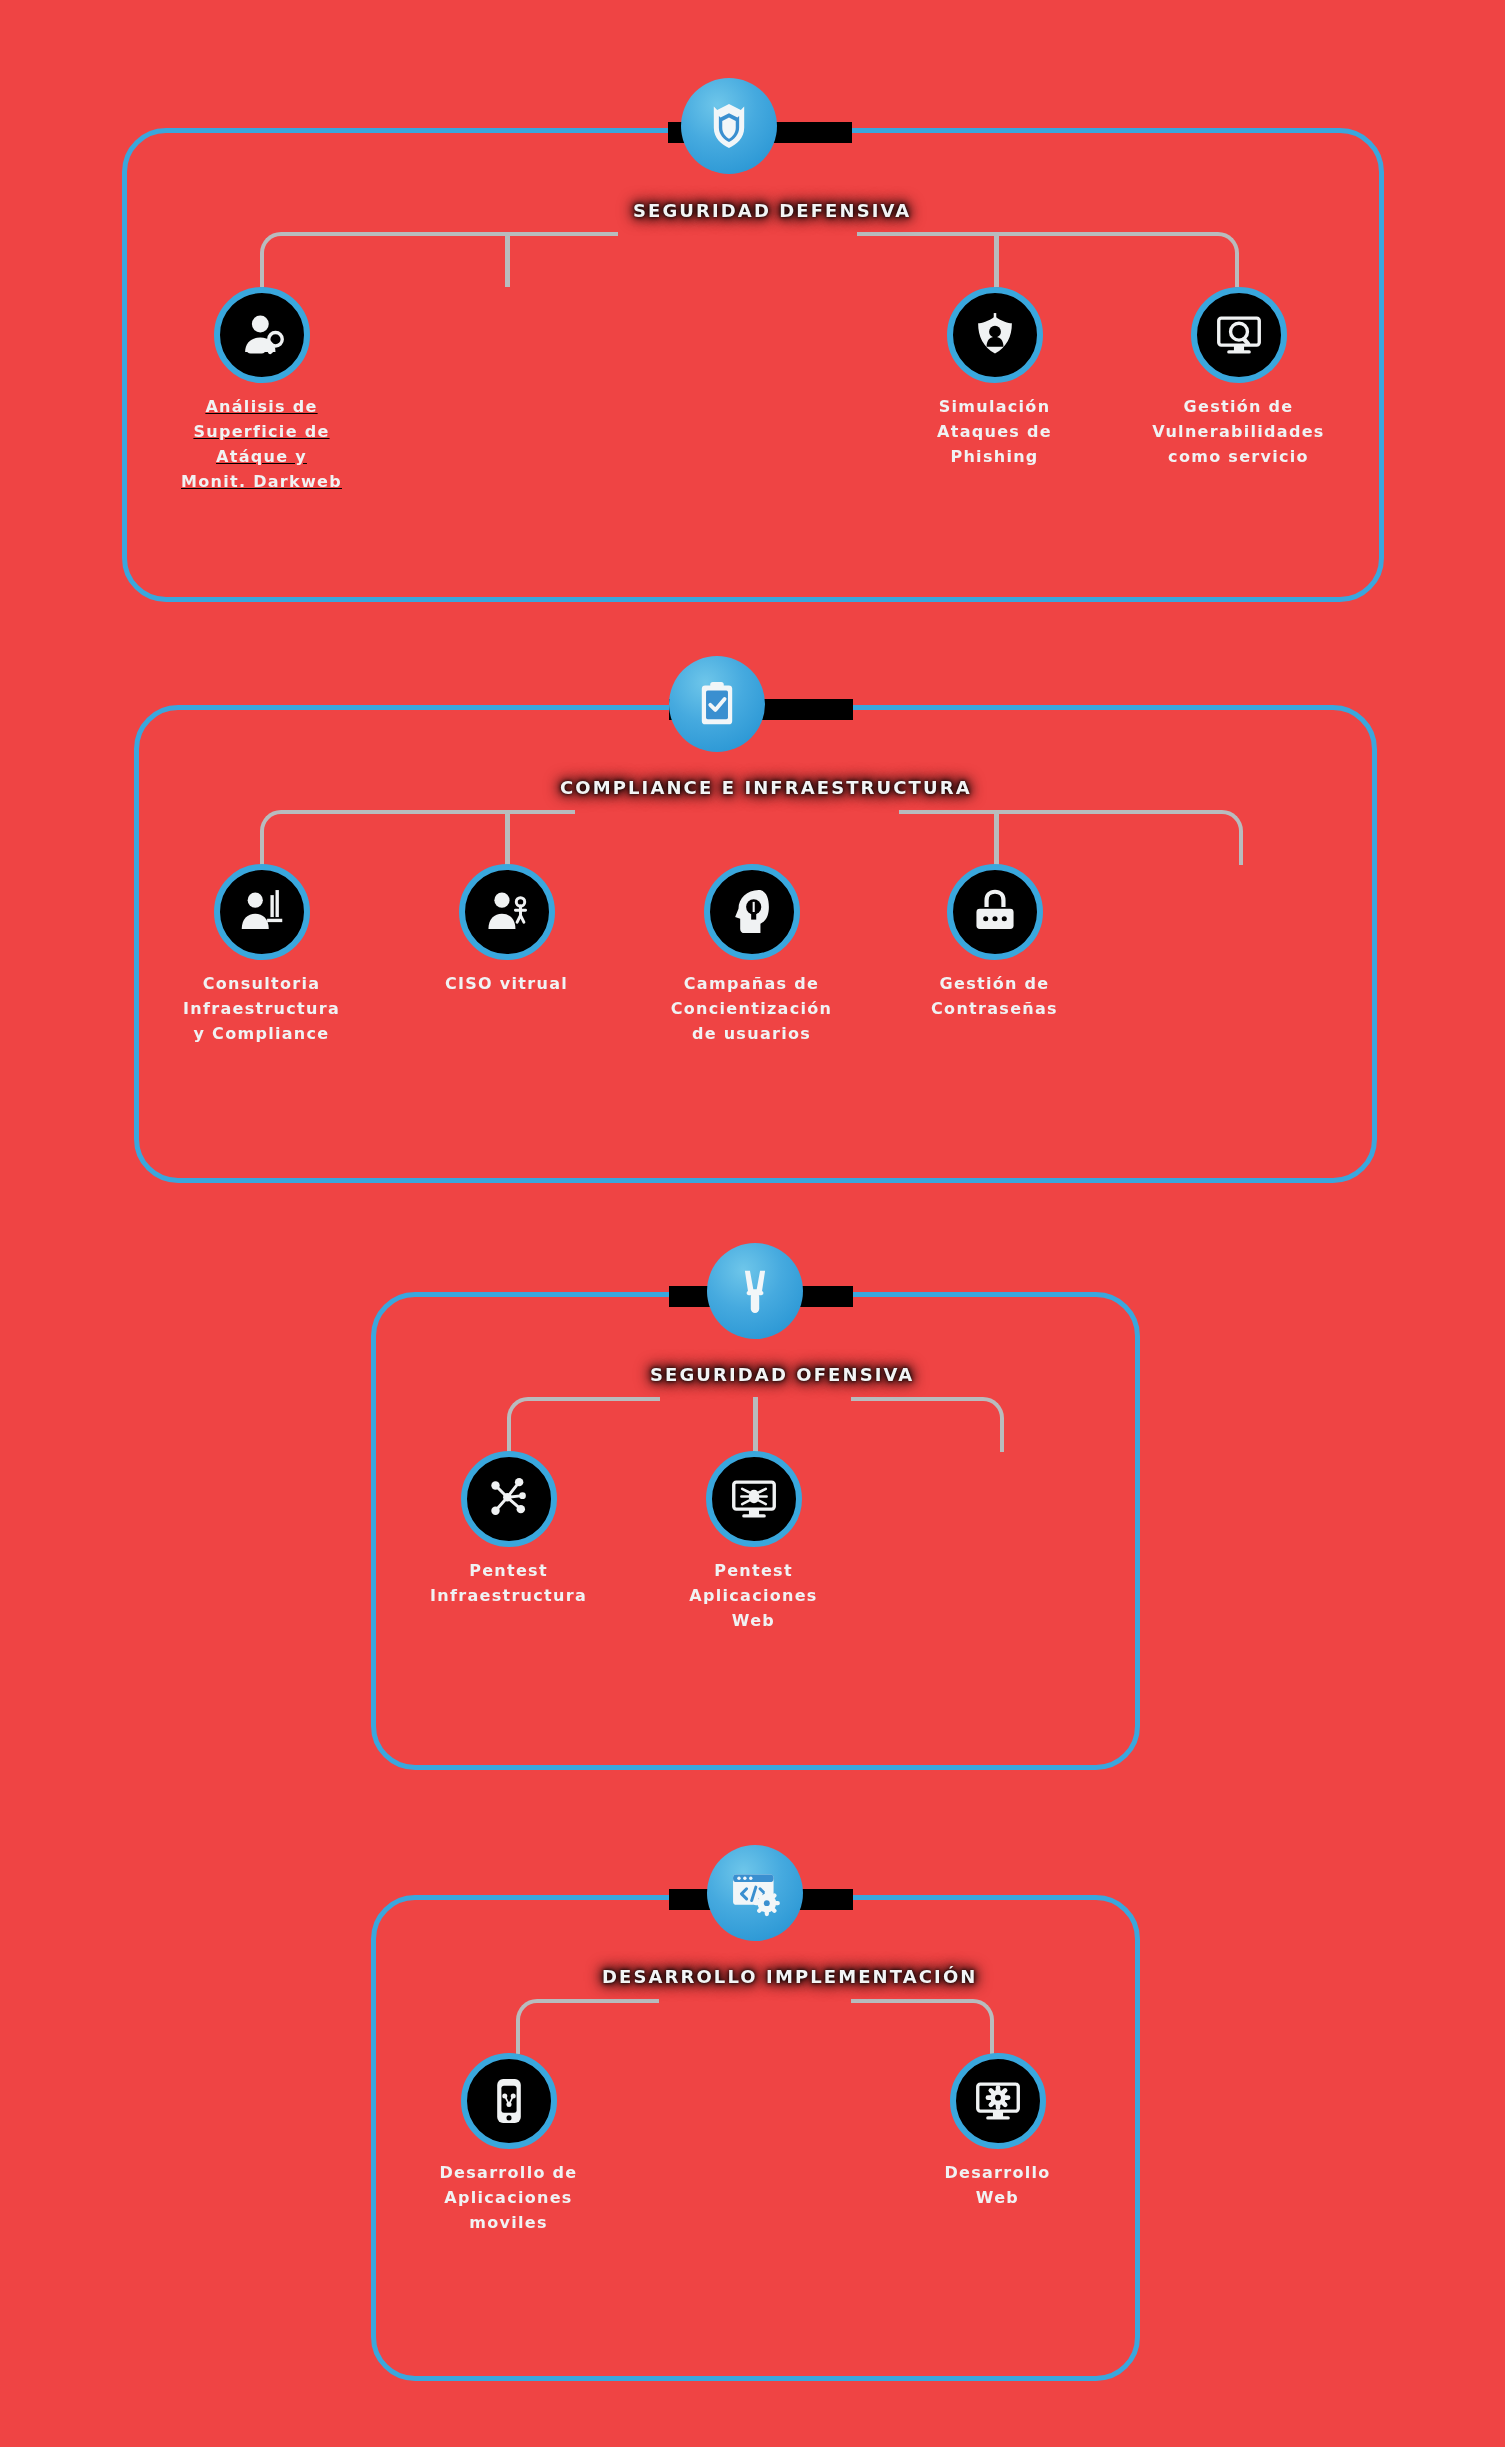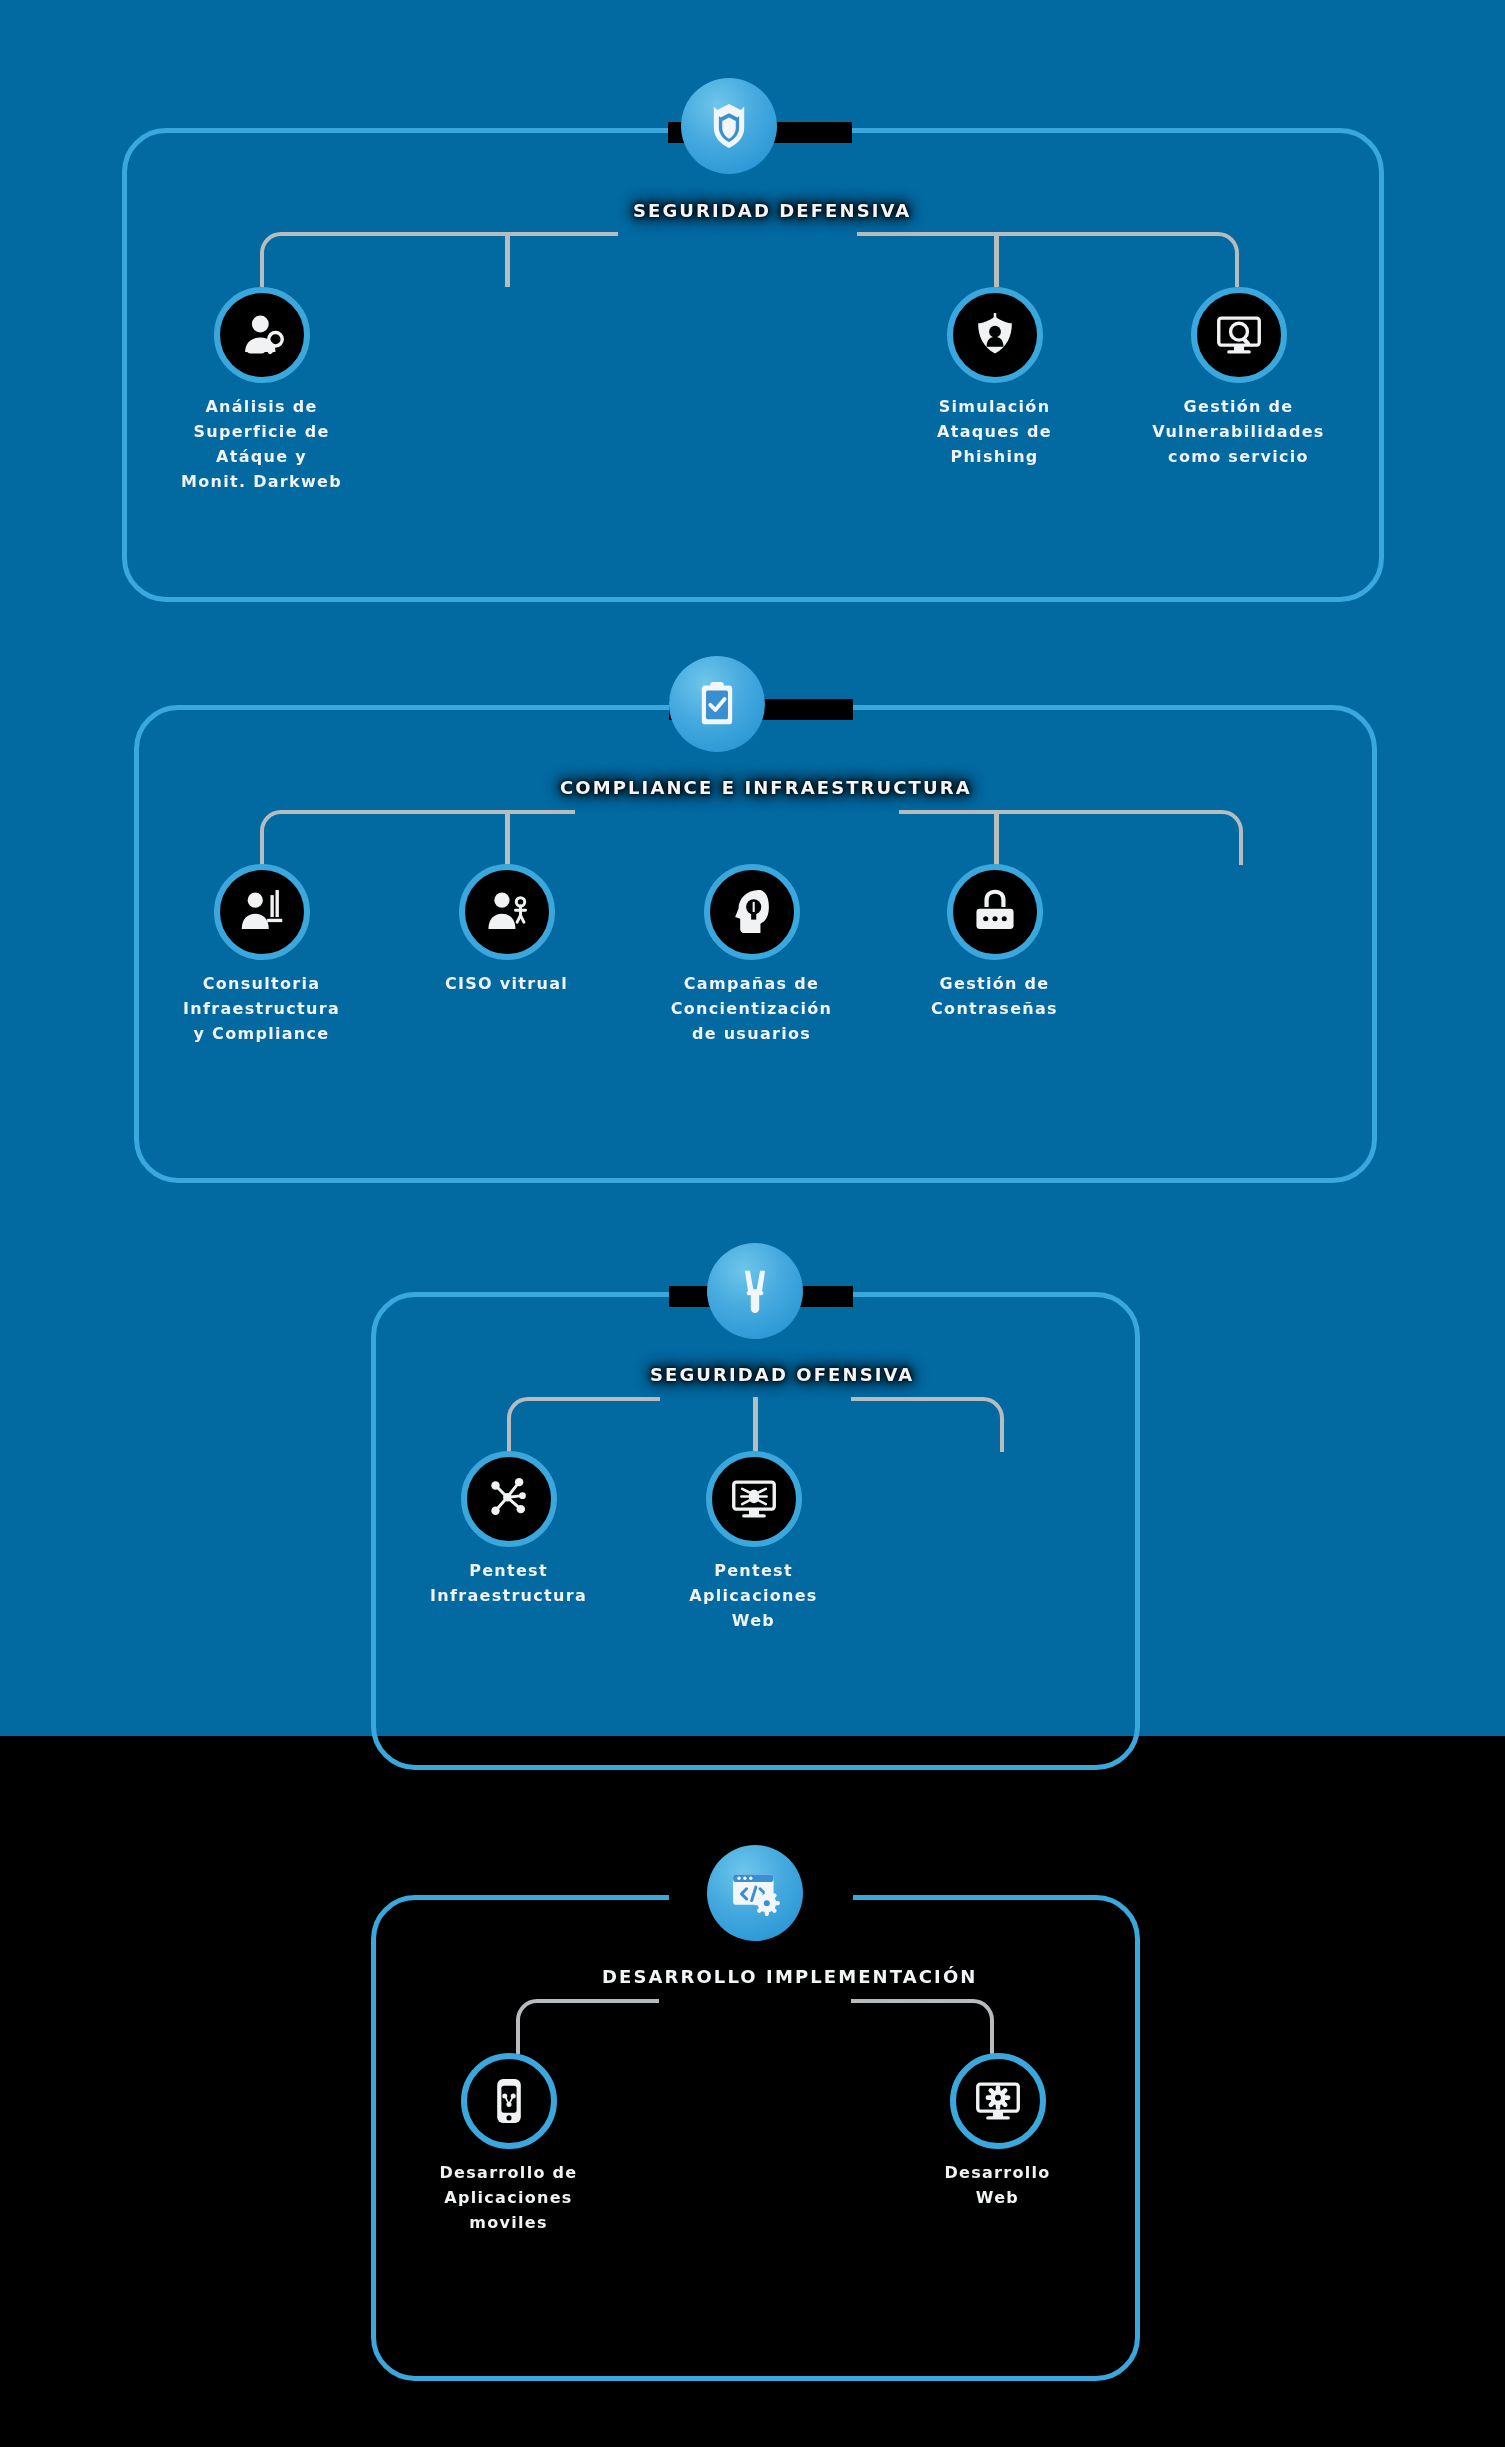--- a/index.html
+++ b/index.html
@@ -12,22 +12,22 @@
   }
 
   body {
     font-family: "DejaVu Sans", sans-serif;
     position: relative;
   }
 
   .diagram {
     position: relative;
     width: 1506px;
-    height: 1736px;
-    background: #0369a1;
+    height: 2447px;
+    background: #ef4444;
   }
 
   
   .panel {
     position: absolute;
     border: 5.7px solid #3aa7dd;
     border-radius: 44px;
     background: transparent;
   }
 
@@ -133,21 +133,21 @@
   </div>
 
   <div class="section-title" style="left:633px; top:198px; width:210px;">SEGURIDAD
 DEFENSIVA</div>
 
   <div class="bracket" style="left:260px; top:232px; width:358px; height:55px; border-right:none; border-top-right-radius:0;"></div>
   <div class="bracket" style="left:857px; top:232px; width:382px; height:55px; border-left:none; border-top-left-radius:0;"></div>
   <div class="stem" style="left:505px; top:232px; height:55px;"></div>
   <div class="stem" style="left:994px; top:232px; height:55px;"></div>
 
-  <div class="node" style="left:166px; top:287px;">
+  <div class="node" style="left:166px; top:287px;text-decoration:underline;">
     <div class="node-ring">
       <span>
         <svg viewBox="0 0 64 64">
           <circle cx="30" cy="19" r="10" fill="#f0f2f3"></circle>
           <path d="M12 52 C12 41 20 35 30 35 C40 35 48 41 48 52 Z" fill="#f0f2f3"></path>
           <rect x="14" y="45" width="22" height="9" rx="4.5" fill="#f0f2f3"></rect>
           <circle cx="48" cy="37" r="8" fill="none" stroke="#f0f2f3" stroke-width="4"></circle>
           <rect x="40" y="45" width="6" height="10" rx="3" transform="rotate(40 43 50)" fill="#f0f2f3"></rect>
         </svg>
       </span>

